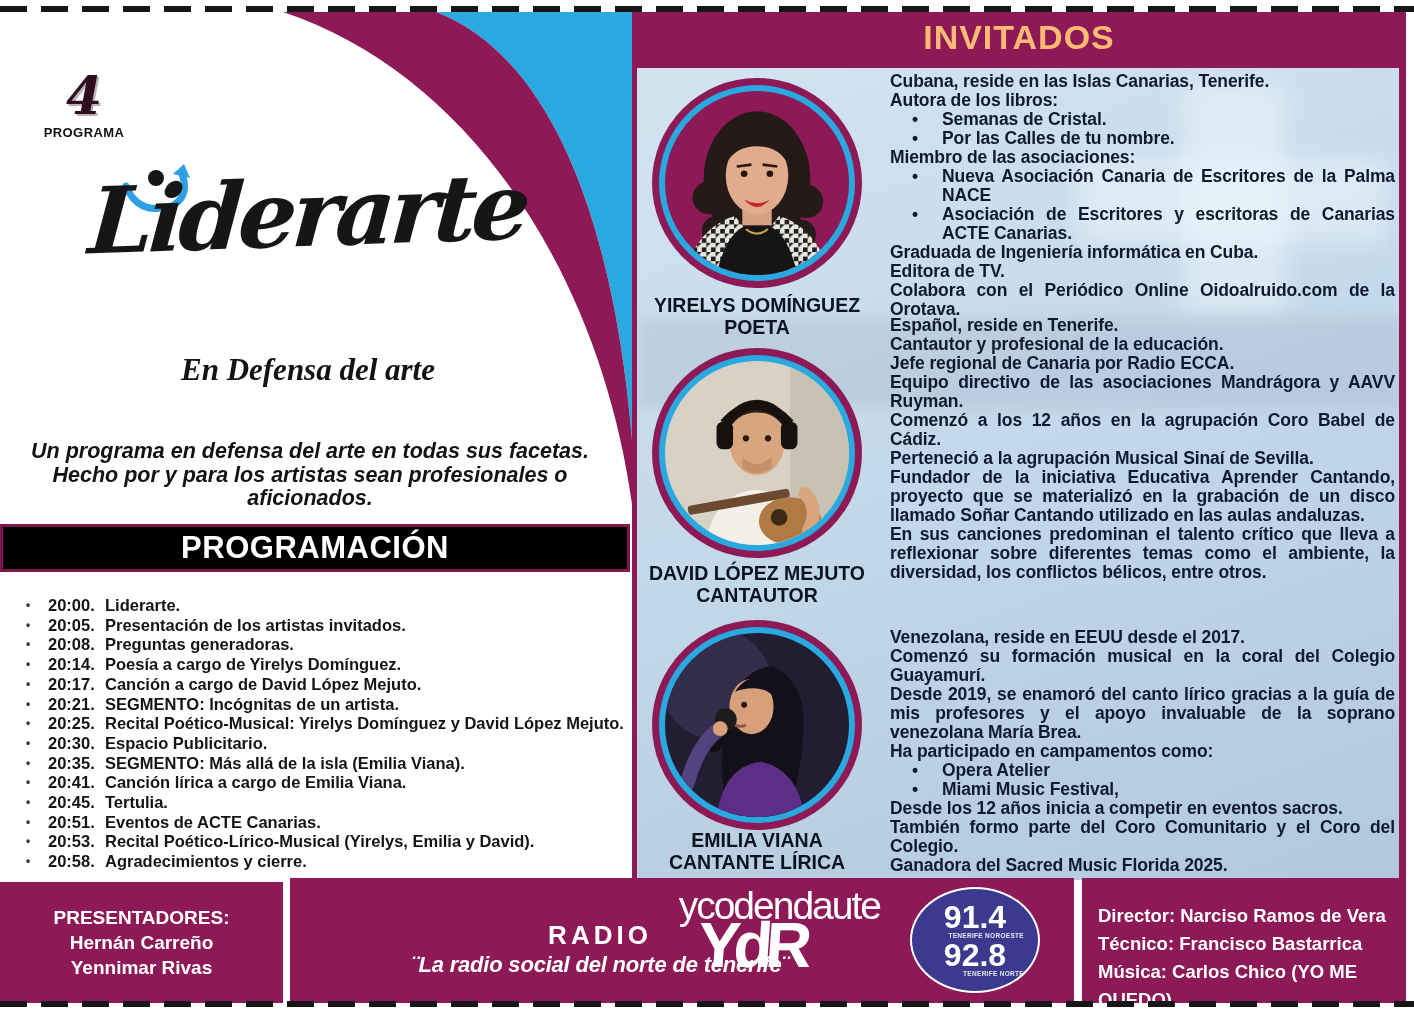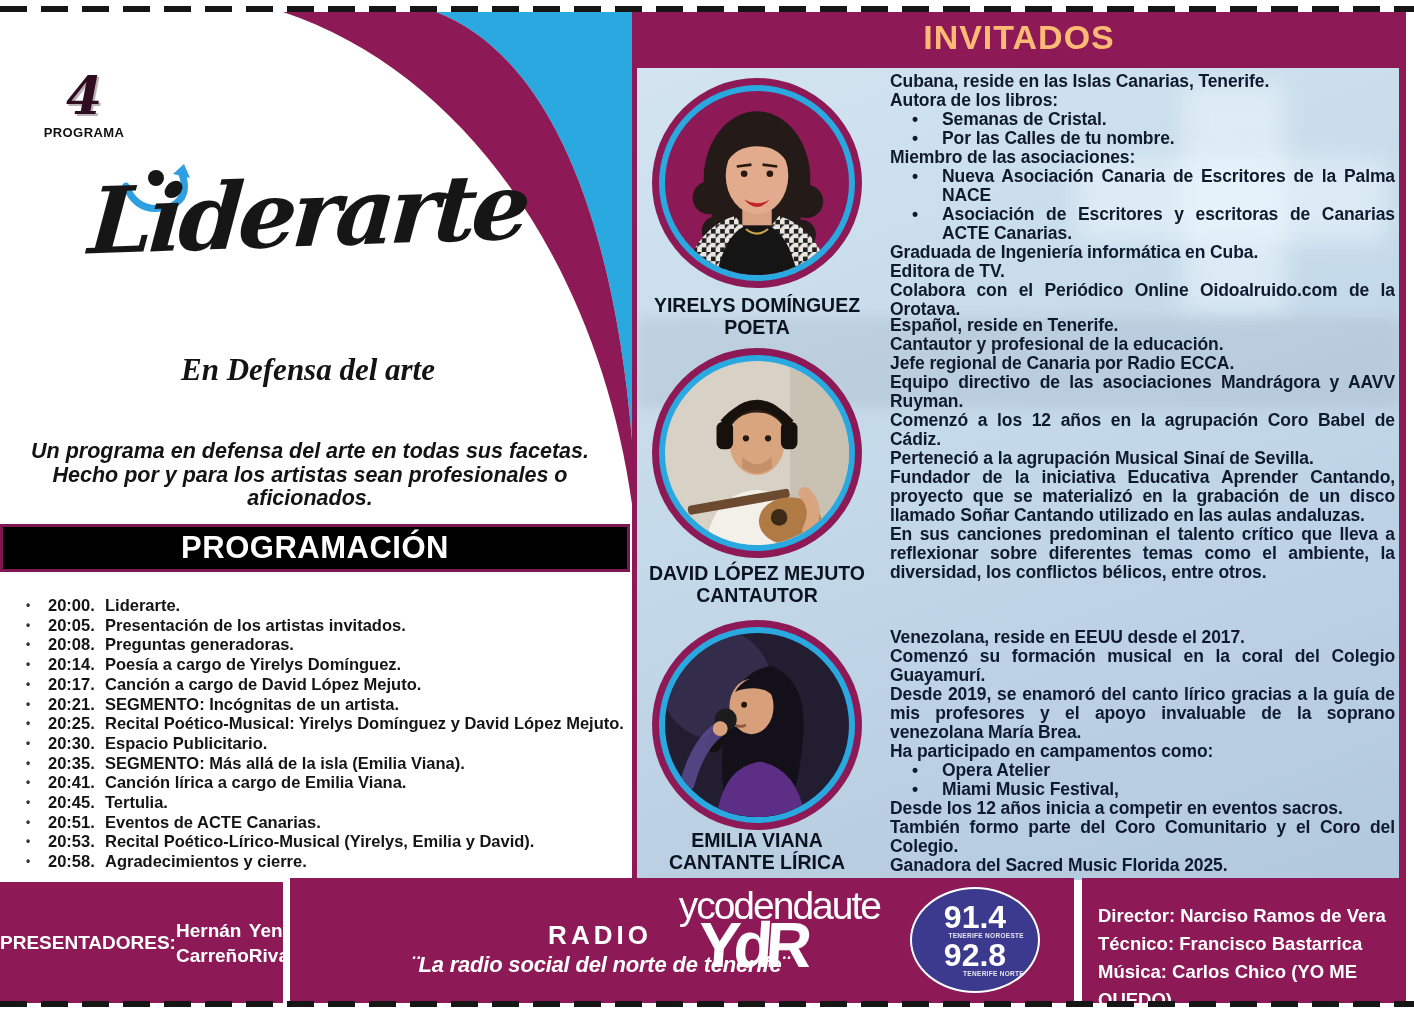--- a/index.html
+++ b/index.html
@@ -68,22 +68,22 @@
 
   .bio{position:absolute;left:253px;width:505px;font-weight:700;font-size:17.5px;line-height:19px;
        letter-spacing:-.1px;color:#101a2e;}
   .bio1{top:4px;} .bio2{top:248px;} .bio3{top:560px;}
   .bio-line{text-align:justify;}
   .bio-line.li{padding-left:52px;text-indent:-30px;}
   .bio-line.li::before{content:"\2022";display:inline-block;width:30px;text-indent:0;}
 
   
   .fbox{position:absolute;background:#8d1a56;color:#fff;}
-  .box-presenters{left:0;top:882px;width:283px;height:121px;display:flex;flex-direction:row;
-                  justify-content:space-between;align-items:center;font-weight:700;font-size:19px;line-height:25px;}
+  .box-presenters{left:0;top:882px;width:283px;height:121px;display:flex;flex-direction:column;
+                  justify-content:center;align-items:center;font-weight:700;font-size:19px;line-height:25px;}
   .box-radio{left:290px;top:878px;width:784px;height:125px;}
   .station{position:absolute;left:30px;top:8px;width:560px;text-align:center;}
   .station-name{font-weight:400;font-size:39px;line-height:40px;letter-spacing:-2px;text-align:right;}
   .station-sub{font-weight:700;font-size:26px;line-height:26px;letter-spacing:4px;margin-top:-4px;}
   .slogan{margin-top:4px;font-style:italic;font-weight:700;font-size:22px;letter-spacing:-.2px;}
   .ydr{position:absolute;left:408px;top:30px;font-weight:900;font-size:64px;letter-spacing:-7px;
        color:#fff;transform:skewX(-4deg);}
   .freq{position:absolute;left:620px;top:9px;width:130px;height:106px;border-radius:50%;
         background:#3b3a8e;border:2px solid #fff;box-sizing:border-box;
         display:flex;flex-direction:column;justify-content:center;padding:0 14px;}

